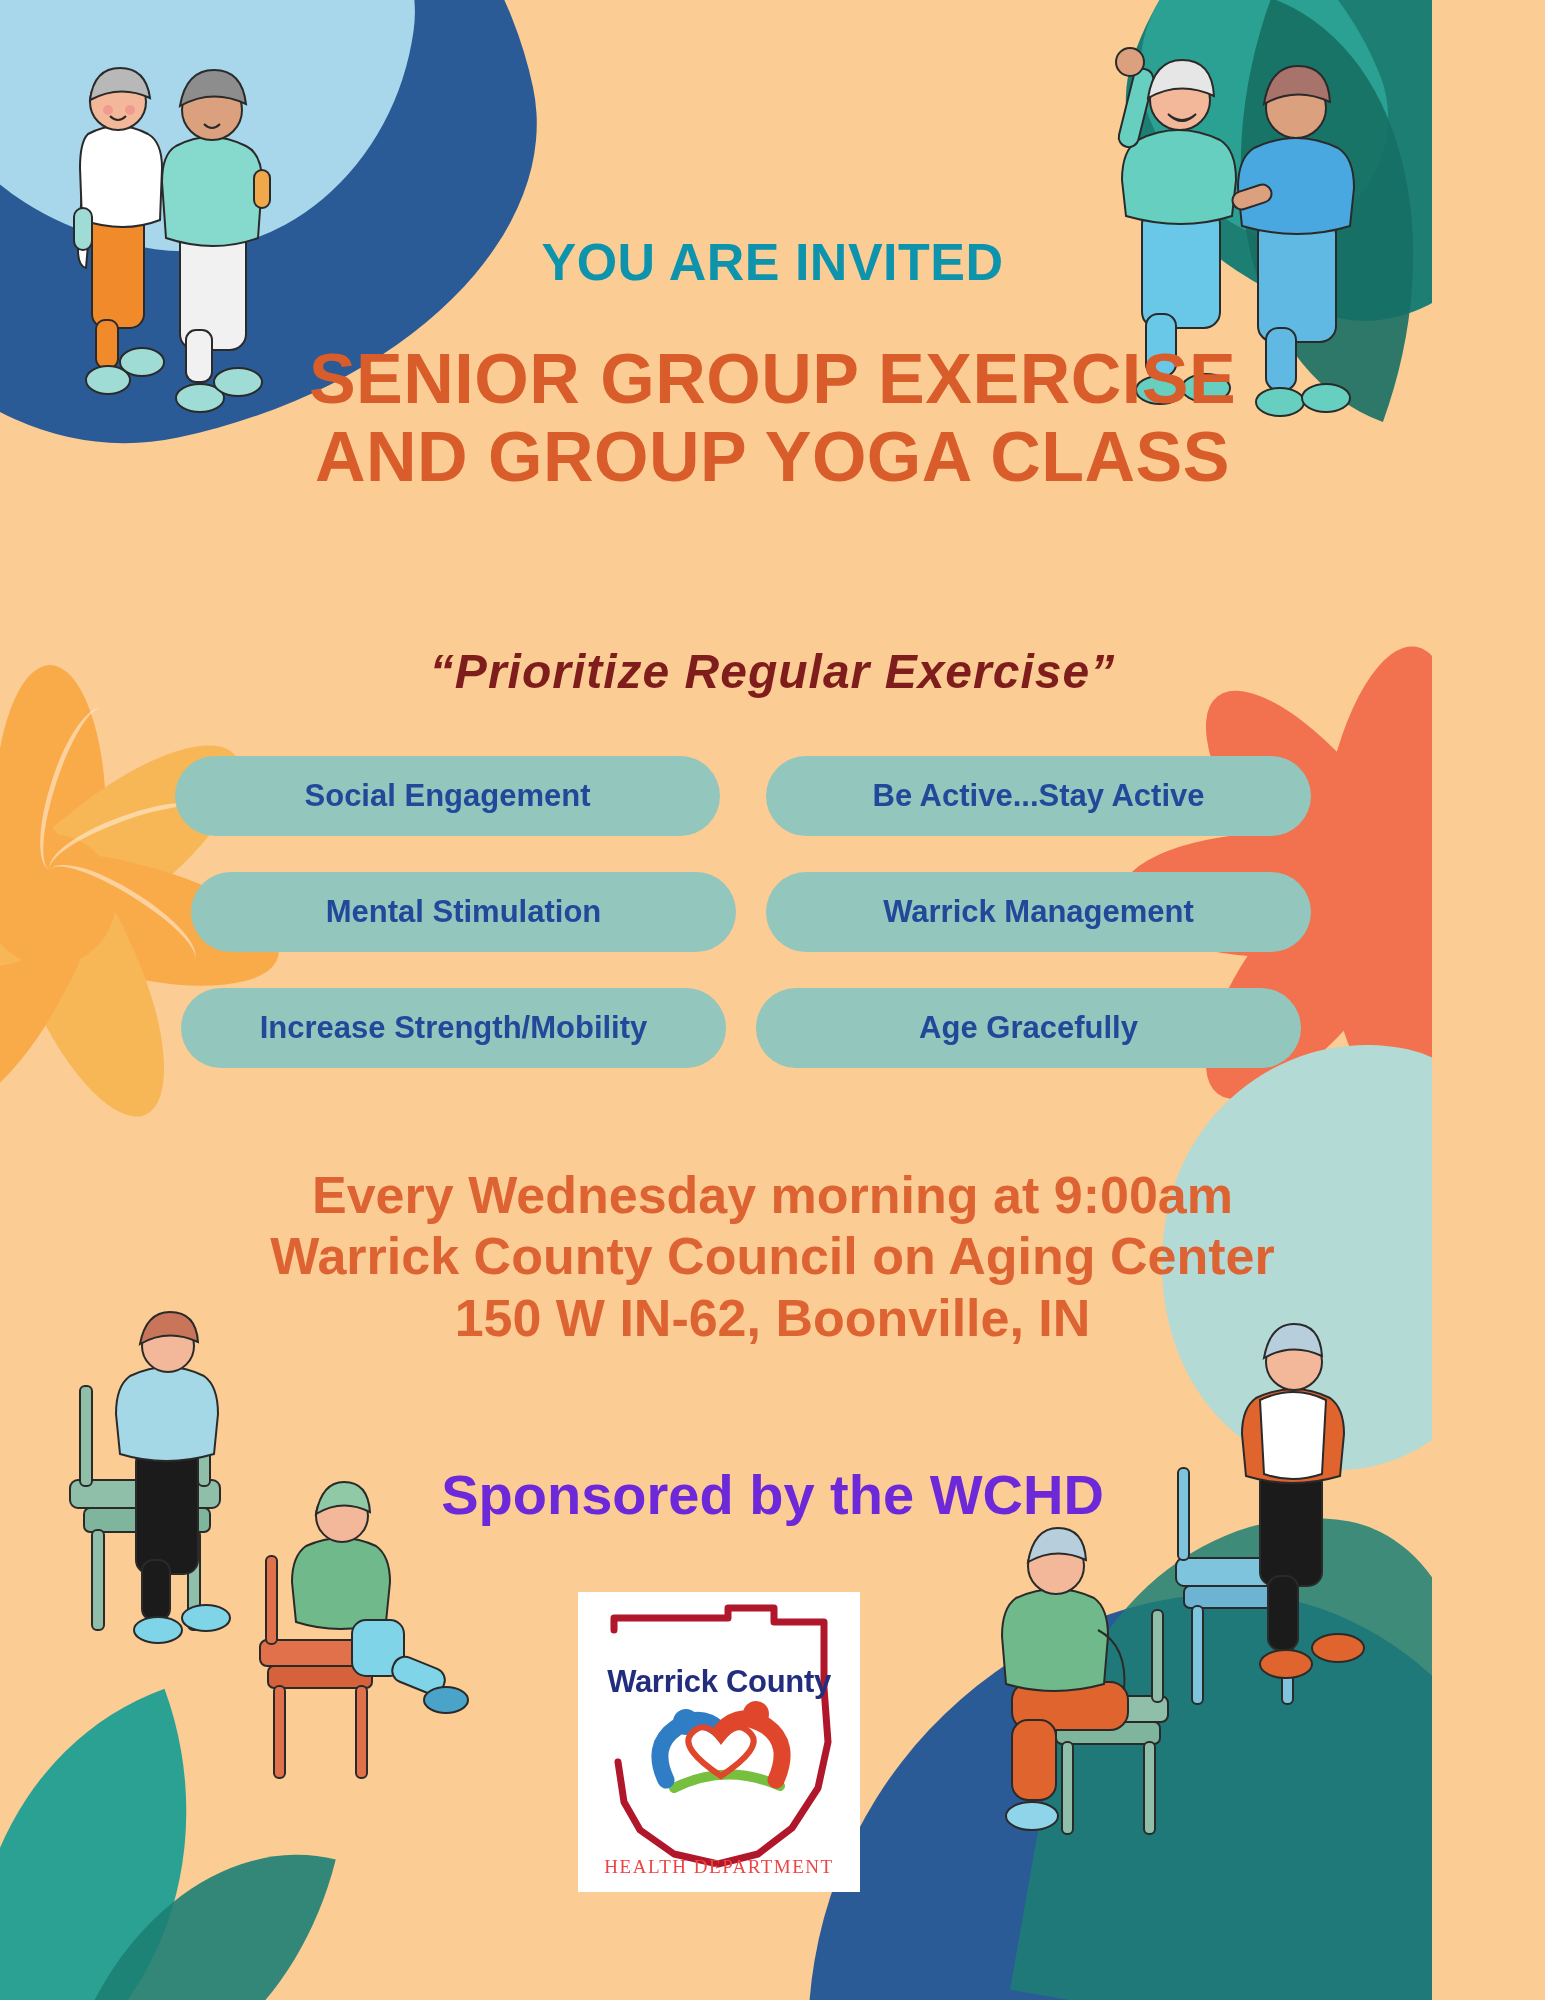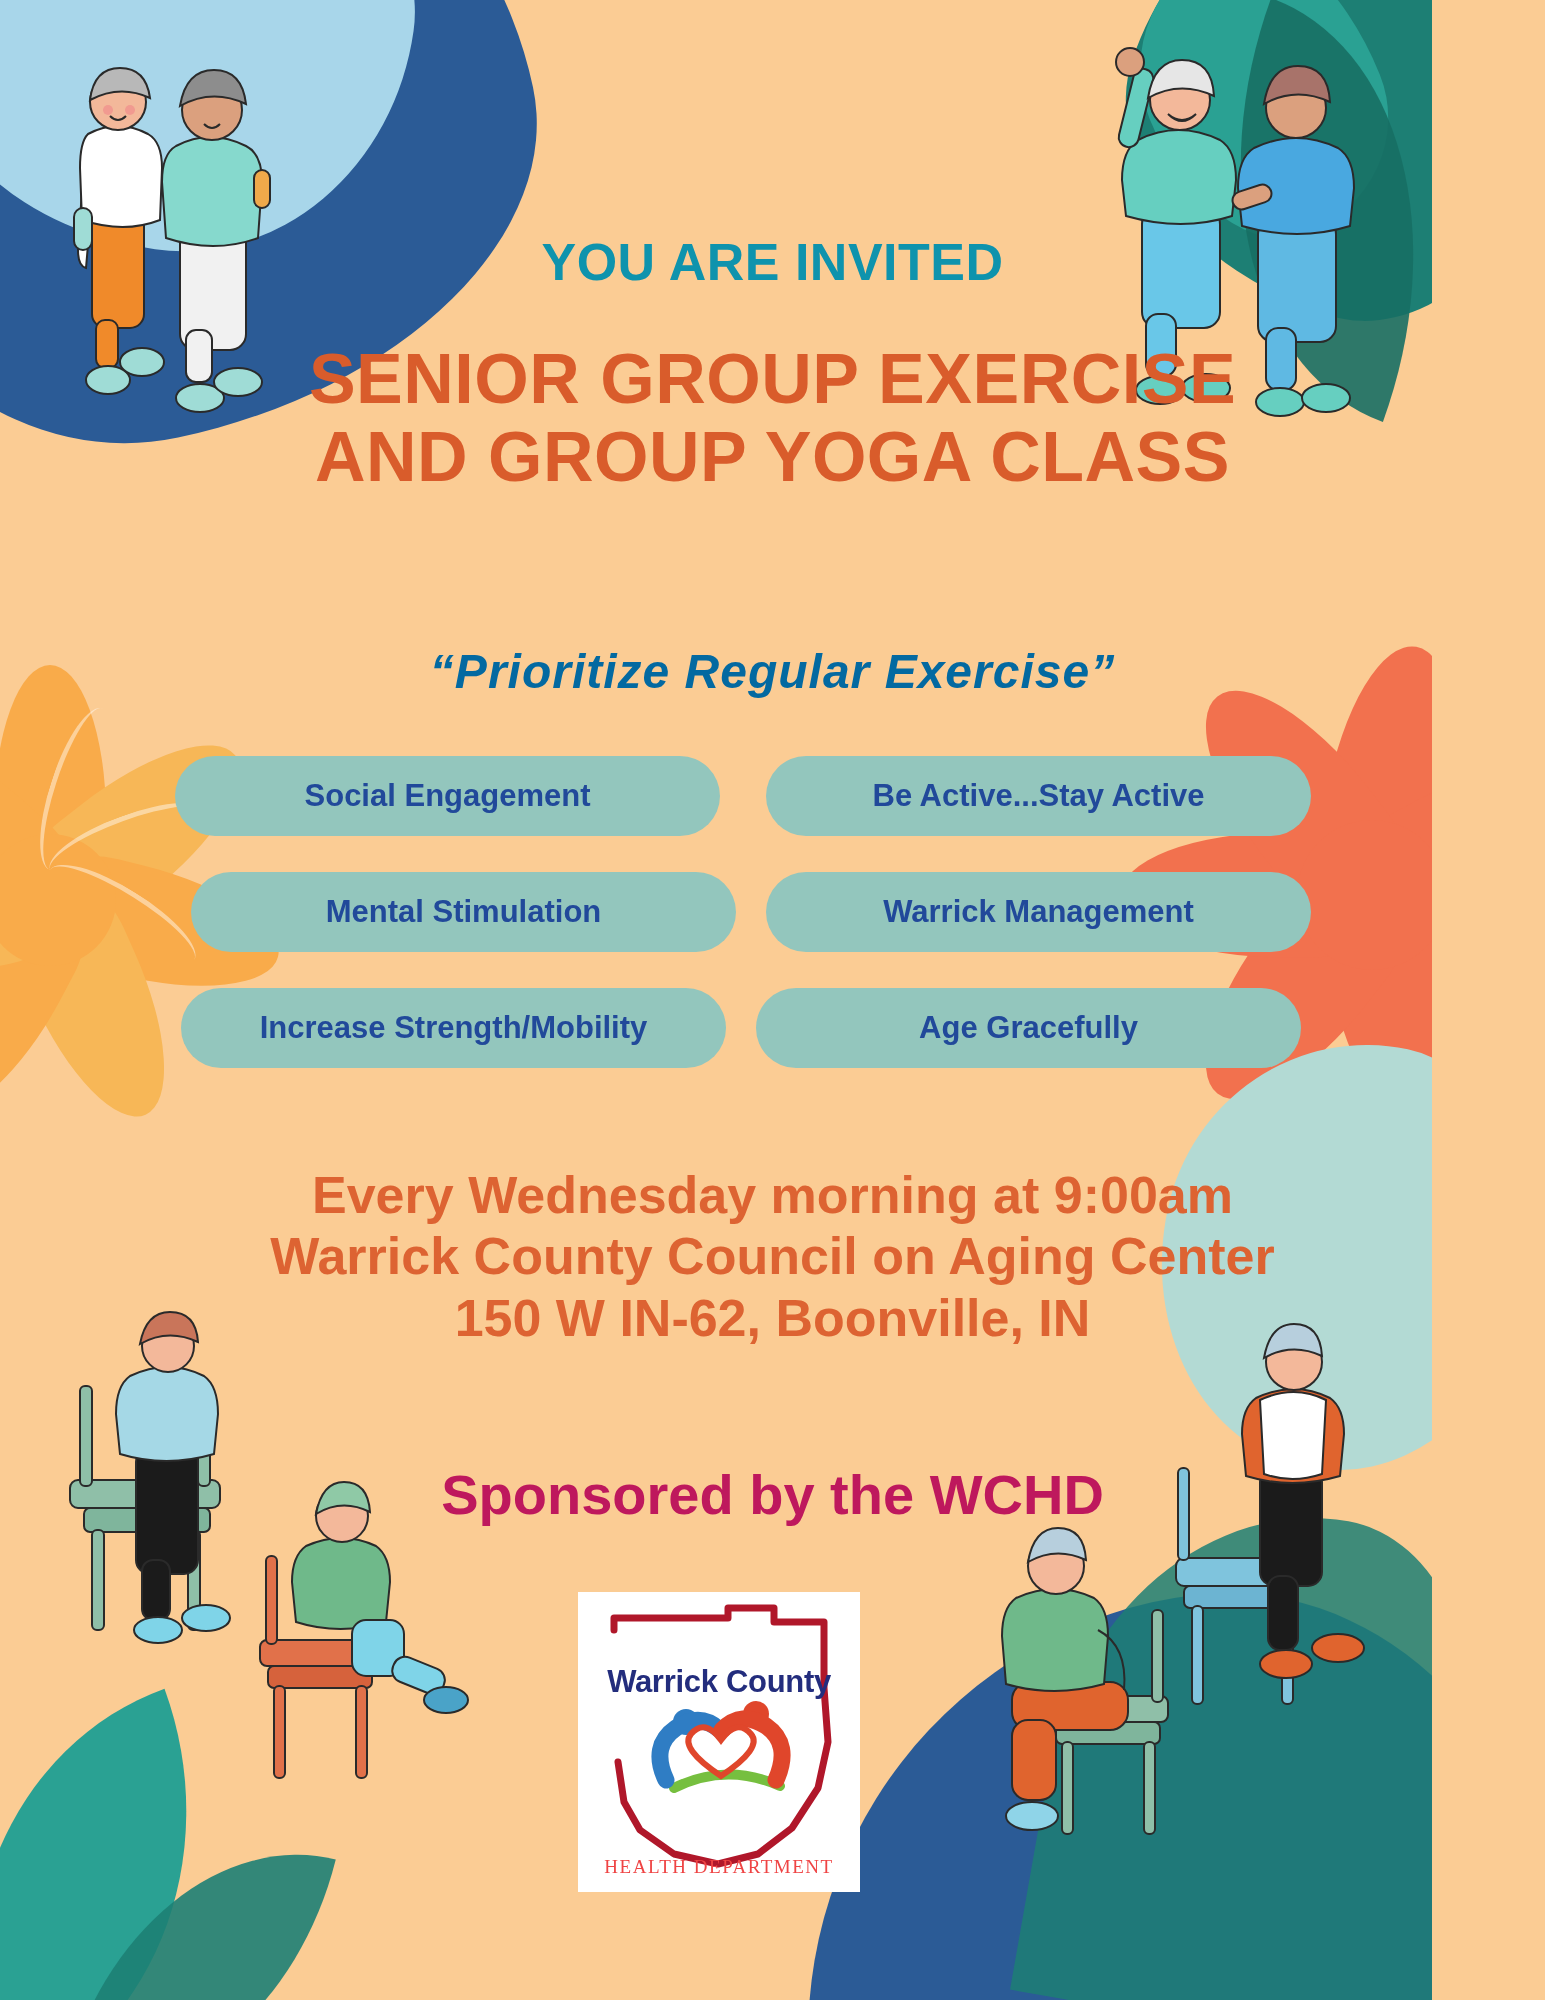--- a/index.html
+++ b/index.html
@@ -142,21 +142,21 @@
     color:#d95c2b;
     font-size:70px; font-weight:bold; line-height:1.12;
     letter-spacing:.5px;
     font-family:"Liberation Sans", sans-serif;
   }
   .headline .l2 { display:block; }
 
   .tagline {
     position:absolute; top:644px; left:0; width:100%;
     text-align:center;
-    color:#0369a1;
+    color:#7f1d1d;
     font-size:48px; font-style:italic; font-weight:bold;
     letter-spacing:1px;
     font-family:"Liberation Sans", sans-serif;
   }
 
   .benefits {
     position:absolute; top:756px; left:175px; width:1200px;
   }
   .b-row { display:flex; gap:30px; margin-bottom:36px; align-items:center; }
   .pill {
@@ -180,21 +180,21 @@
     text-align:center;
     color:#dd6332;
     font-size:52px; font-weight:bold; line-height:1.18;
     font-family:"Liberation Sans", sans-serif;
   }
   .details span { display:block; }
 
   .sponsor {
     position:absolute; top:1462px; left:0; width:100%;
     text-align:center;
-    color:#be185d;
+    color:#6d28d9;
     font-size:56px; font-weight:bold;
     font-family:"Liberation Sans", sans-serif;
   }
 
   
   .logo-card {
     position:absolute; left:578px; top:1592px;
     width:282px; height:300px;
     background:#ffffff;
   }

